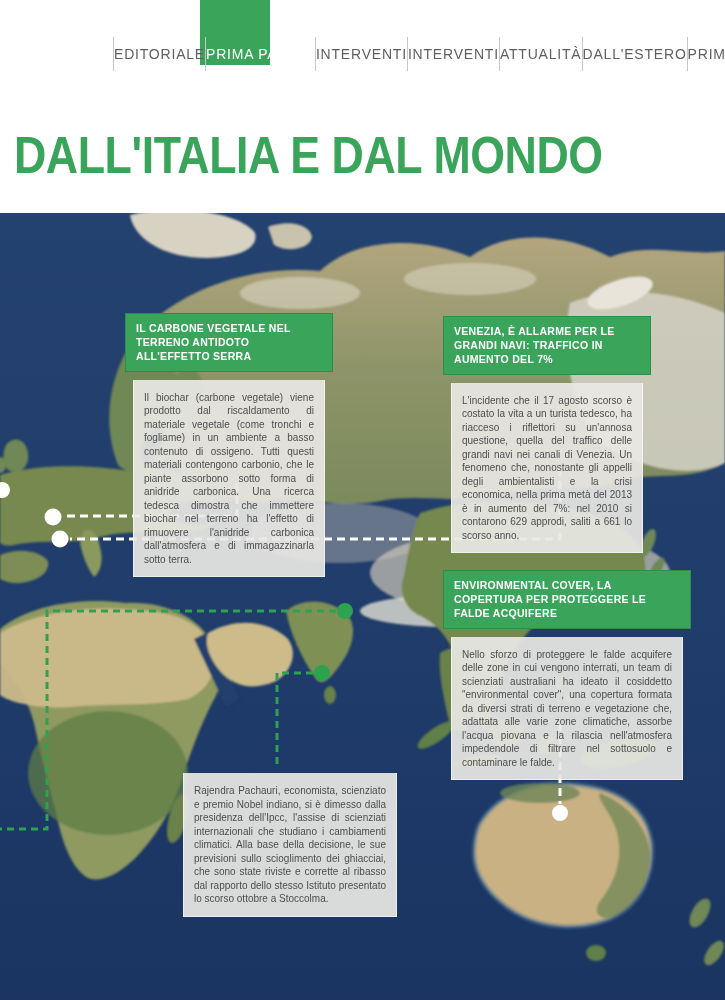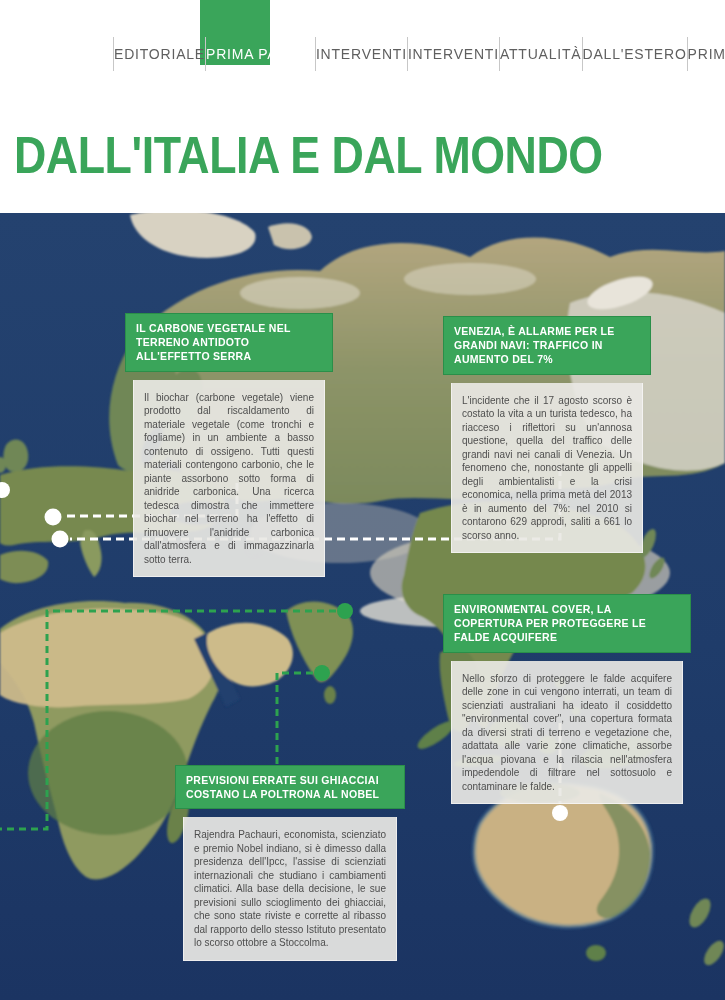--- a/index.html
+++ b/index.html
@@ -42,21 +42,21 @@
     padding:7px 10px;border:1px solid #2a8f49;
   }
   .art-body{
     margin:8px;background:rgba(233,232,228,.92);color:#4e4e4e;
     font-size:10px;line-height:13.5px;text-align:justify;
     padding:11px 10px 10px 10px;
     border:1px solid rgba(255,255,255,.55);border-top:none;
   }
   #a1{left:125px;top:313px;width:208px;}
   #a2{left:443px;top:316px;width:208px;}
-  #a3{left:443px;top:594px;width:248px;}
+  #a3{left:443px;top:570px;width:248px;}
   #a4{left:175px;top:765px;width:230px;}
 </style>
 </head>
 <body>
 
 <div class="page">
 
   <div class="active-block"></div>
 
   <nav class="nav">
@@ -206,17 +206,16 @@
     <h2 class="art-head">VENEZIA, È ALLARME PER LE GRANDI NAVI: TRAFFICO IN AUMENTO DEL 7%</h2>
     <p class="art-body">L'incidente che il 17 agosto scorso è costato la vita a un turista tedesco, ha riacceso i riflettori su un'annosa questione, quella del traffico delle grandi navi nei canali di Venezia. Un fenomeno che, nonostante gli appelli degli ambientalisti e la crisi economica, nella prima metà del 2013 è in aumento del 7%: nel 2010 si contarono 629 approdi, saliti a 661 lo scorso anno.</p>
   </section>
 
   <section class="article" id="a3">
     <h2 class="art-head">ENVIRONMENTAL COVER, LA COPERTURA PER PROTEGGERE LE FALDE ACQUIFERE</h2>
     <p class="art-body">Nello sforzo di proteggere le falde acquifere delle zone in cui vengono interrati, un team di scienziati australiani ha ideato il cosiddetto "environmental cover", una copertura formata da diversi strati di terreno e vegetazione che, adattata alle varie zone climatiche, assorbe l'acqua piovana e la rilascia nell'atmosfera impedendole di filtrare nel sottosuolo e contaminare le falde.</p>
   </section>
 
   <section class="article" id="a4">
-    <h2 class="art-head">PREVISIONI ERRATE SUI GHIACCIAI COSTANO LA POLTRONA AL NOBEL</h2>
     <p class="art-body">Rajendra Pachauri, economista, scienziato e premio Nobel indiano, si è dimesso dalla presidenza dell'Ipcc, l'assise di scienziati internazionali che studiano i cambiamenti climatici. Alla base della decisione, le sue previsioni sullo scioglimento dei ghiacciai, che sono state riviste e corrette al ribasso dal rapporto dello stesso Istituto presentato lo scorso ottobre a Stoccolma.</p>
   </section>
 
 </div>
 
 </body></html>

